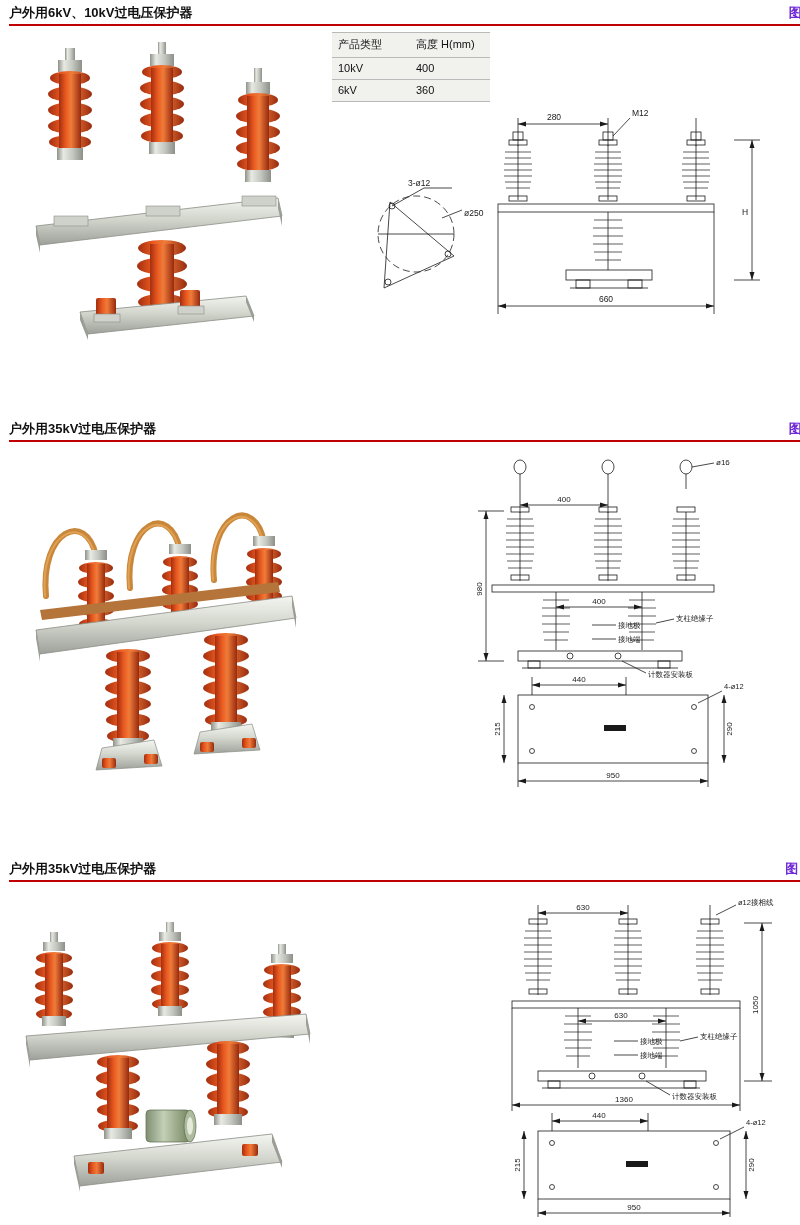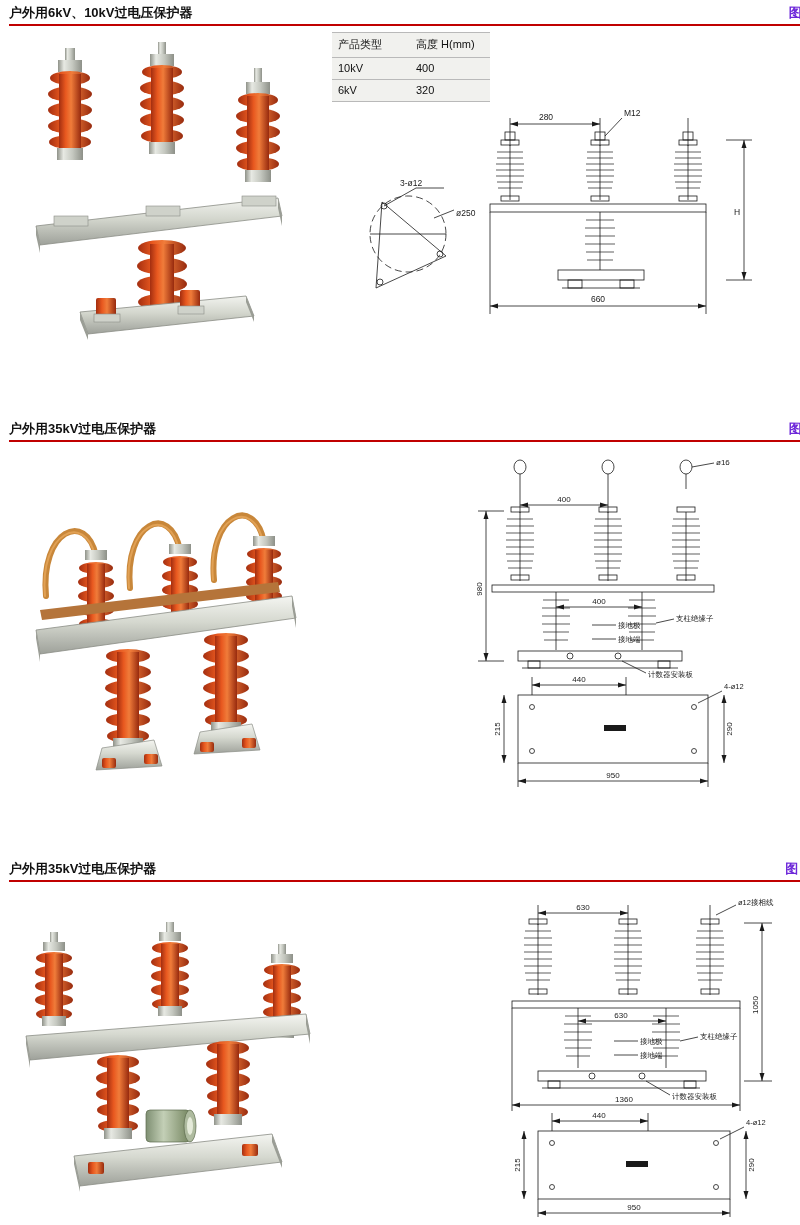--- a/index.html
+++ b/index.html
@@ -163,26 +163,26 @@
       <tr>
     <td class="c1">产品类型</td>
     <td class="c2">高度 H(mm)</td>
   </tr>
   <tr>
     <td class="c1">10kV</td>
     <td class="c2">400</td>
   </tr>
   <tr>
     <td class="c1">6kV</td>
-    <td class="c2">320</td>
+    <td class="c2">360</td>
   </tr>
 </tbody>
   </table>
 
-<div class="draw" style="left:322px; top:100px;">
+<div class="draw" style="left:330px; top:100px;">
 <svg width="460" height="260" viewBox="0 0 460 260">
   <g stroke="#1a1a1a" fill="none" stroke-width="0.8">
 
     <line x1="188" y1="24" x2="278" y2="24"></line>
     <polygon points="188,24 196,21.5 196,26.5" fill="#1a1a1a" stroke="none"></polygon>
     <polygon points="278,24 270,21.5 270,26.5" fill="#1a1a1a" stroke="none"></polygon>
     <line x1="188" y1="18" x2="188" y2="46"></line>
     <line x1="278" y1="18" x2="278" y2="46"></line>
     <line x1="366" y1="18" x2="366" y2="46"></line>
 

